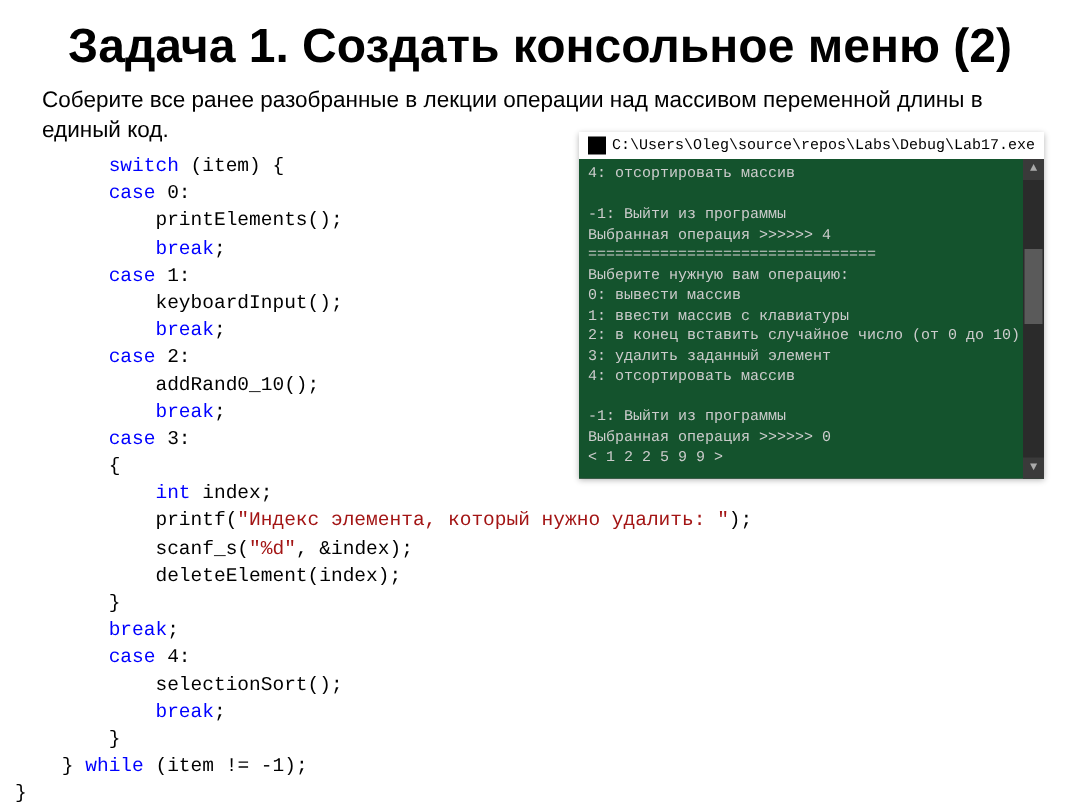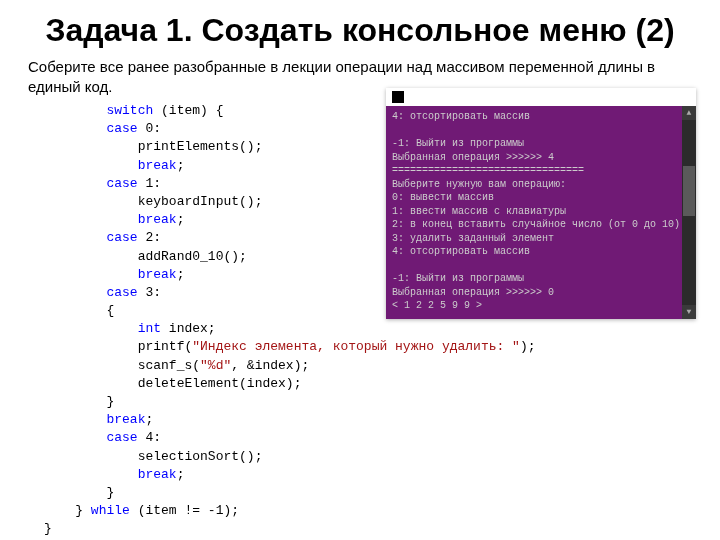--- a/index.html
+++ b/index.html
@@ -19,21 +19,21 @@
     text-align: center;
     padding-top: 12px;
   }
   .subtitle {
     font-size: 15px;
     padding: 8px 28px 0 28px;
     line-height: 1.3;
   }
   .content {
     position: relative;
-    padding: 6px 0 0 44px;
+    padding: 6px 0 0 10px;
   }
   .code {
     font-family: Consolas, "Courier New", monospace;
     font-size: 13px;
     line-height: 1.4;
     white-space: pre;
   }
   .kw { color: #0000ff; }
   .str { color: #a31515; }
   .console-window {
@@ -56,21 +56,21 @@
     font-size: 10px;
     height: 18px;
   }
   .console-icon {
     width: 12px;
     height: 12px;
     background: #000;
     display: inline-block;
   }
   .console-body {
-    background: #701a75;
+    background: #14532d;
     color: #ccc;
     padding: 4px 6px 6px 6px;
     line-height: 1.35;
     white-space: pre-wrap;
     position: relative;
   }
   .scrollbar {
     position: absolute;
     right: 0; top: 18px; bottom: 0;
     width: 14px;
@@ -123,20 +123,21 @@
             <span>selectionSort();</span>
             <span class="kw">break</span><span>;</span>
         <span>}</span>
     <span>} </span><span class="kw">while</span><span> (item != -1);</span>
 <span>}</span></div>
 </div>
 
 <div class="console-window">
   <div class="console-titlebar">
     <span class="console-icon"></span>
+    <span>C:\Users\Oleg\source\repos\Labs\Debug\Lab17.exe</span>
   </div>
   <div class="console-body" id="console-body">4: отсортировать массив
 
 -1: Выйти из программы
 Выбранная операция &gt;&gt;&gt;&gt;&gt;&gt; 4
 ================================
 Выберите нужную вам операцию:
 0: вывести массив
 1: ввести массив с клавиатуры
 2: в конец вставить случайное число (от 0 до 10)

